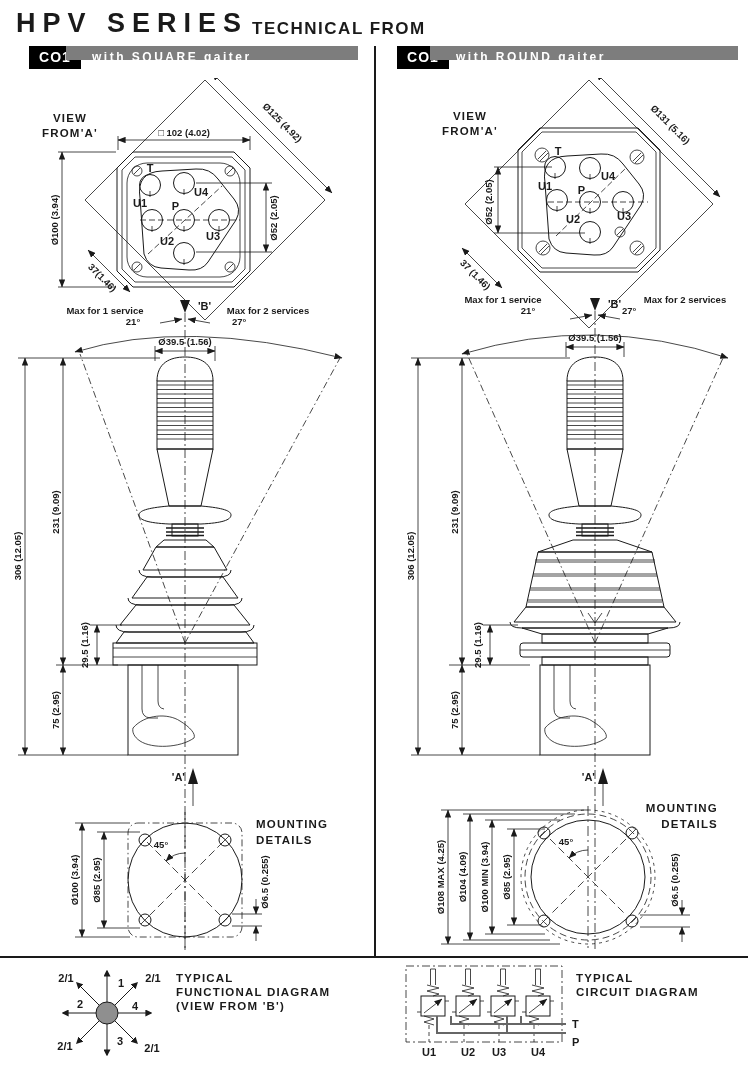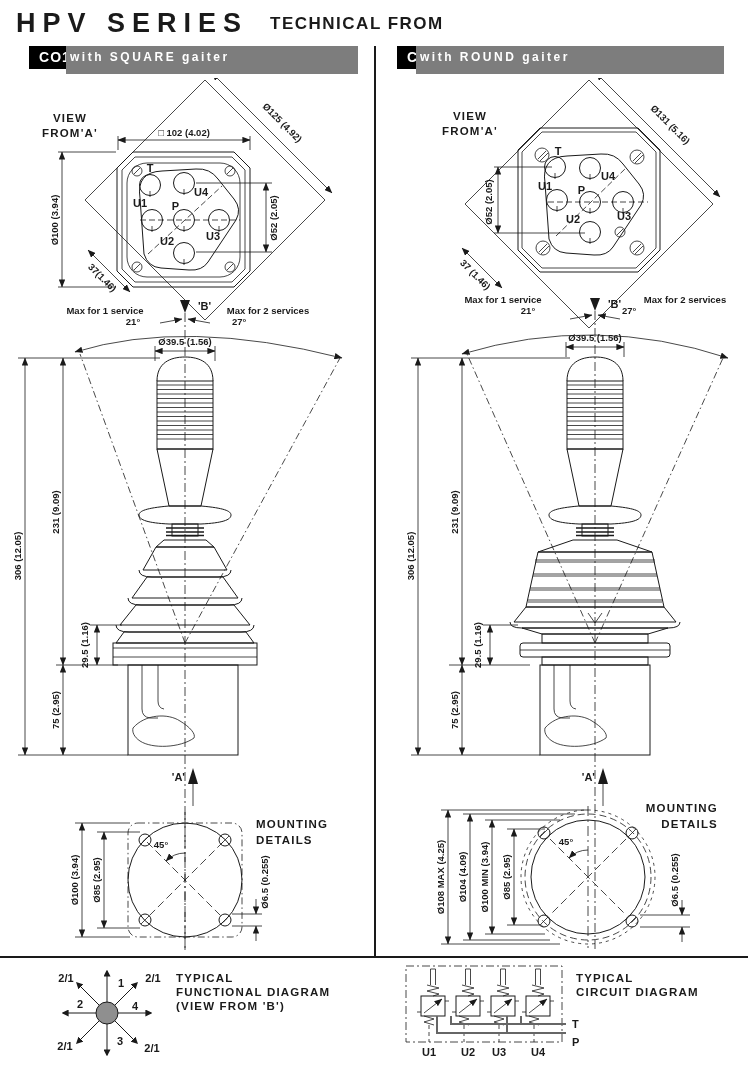--- a/index.html
+++ b/index.html
@@ -1,24 +1,24 @@
 <!DOCTYPE html>
 <html><head>
 <meta charset="utf-8">
 <style>
   html,body{margin:0;padding:0;background:#fff;}
   #page{position:relative;width:748px;height:1067px;background:#fff;overflow:hidden;
         font-family:"Liberation Sans",sans-serif;color:#1a1a1a;}
-  .hdr{position:absolute;left:16px;top:8px;display:flex;align-items:center;gap:22px;}
+  .hdr{position:absolute;left:16px;top:8px;display:flex;align-items:flex-end;gap:4px;}
   .title{font-size:27px;font-weight:bold;letter-spacing:7px;}
   .subtitle{font-size:17px;font-weight:bold;letter-spacing:1.5px;}
   .badge{position:absolute;top:46px;height:23px;background:#000;color:#fff;
          font-size:14px;font-weight:bold;letter-spacing:1px;text-align:center;line-height:23px;margin-left:17px;}
-  .bar{position:absolute;top:46px;height:28px;background:#7d7d7d;color:#fff;
-       font-size:12px;font-weight:bold;letter-spacing:2.5px;line-height:23px;padding-left:4px;box-sizing:border-box;}
+  .bar{position:absolute;top:46px;height:14px;background:#7d7d7d;color:#fff;
+       font-size:12px;font-weight:bold;letter-spacing:2.5px;line-height:23px;padding-left:26px;box-sizing:border-box;}
   .vdiv{position:absolute;left:374px;top:46px;width:2px;height:911px;background:#1a1a1a;}
   .hsep{position:absolute;left:0;top:956px;width:748px;height:2px;background:#1a1a1a;}
   svg{position:absolute;}
   svg .ln{fill:none;stroke:#1a1a1a;stroke-width:1;}
   svg .thin{stroke-width:0.8;}
   svg .thick{stroke-width:1.7;}
   svg .gray{stroke:#666;stroke-width:2;}
   svg text{fill:#1a1a1a;stroke:none;font-family:"Liberation Sans",sans-serif;}
   .dim{font-size:9.5px;font-weight:bold;}
   .port{font-size:11px;font-weight:bold;}
@@ -31,21 +31,21 @@
 <div id="page">
 
   <div class="hdr">
     <span class="title">HPV SERIES</span>
     <span class="subtitle">TECHNICAL FROM</span>
   </div>
 
   <div class="badge" style="left:12px;width:52px;">CO1</div>
   <div class="bar" style="left:66px;width:292px;">with SQUARE gaiter</div>
   <div class="badge" style="left:380px;width:52px;">CO1</div>
-  <div class="bar" style="left:416px;width:308px;">with ROUND gaiter</div>
+  <div class="bar" style="left:430px;width:308px;">with ROUND gaiter</div>
   <div class="vdiv"></div>
   <div class="hsep"></div>
 
   <svg style="left:0;top:78px;" width="374" height="880" viewBox="0 78 374 880">
     <defs>
       <marker id="da" viewBox="0 0 10 8" refX="9.5" refY="4" markerWidth="10" markerHeight="8" orient="auto-start-reverse">
         <path d="M0,0 L10,4 L0,8 Z" fill="#1a1a1a"></path>
       </marker>
     </defs>
 

